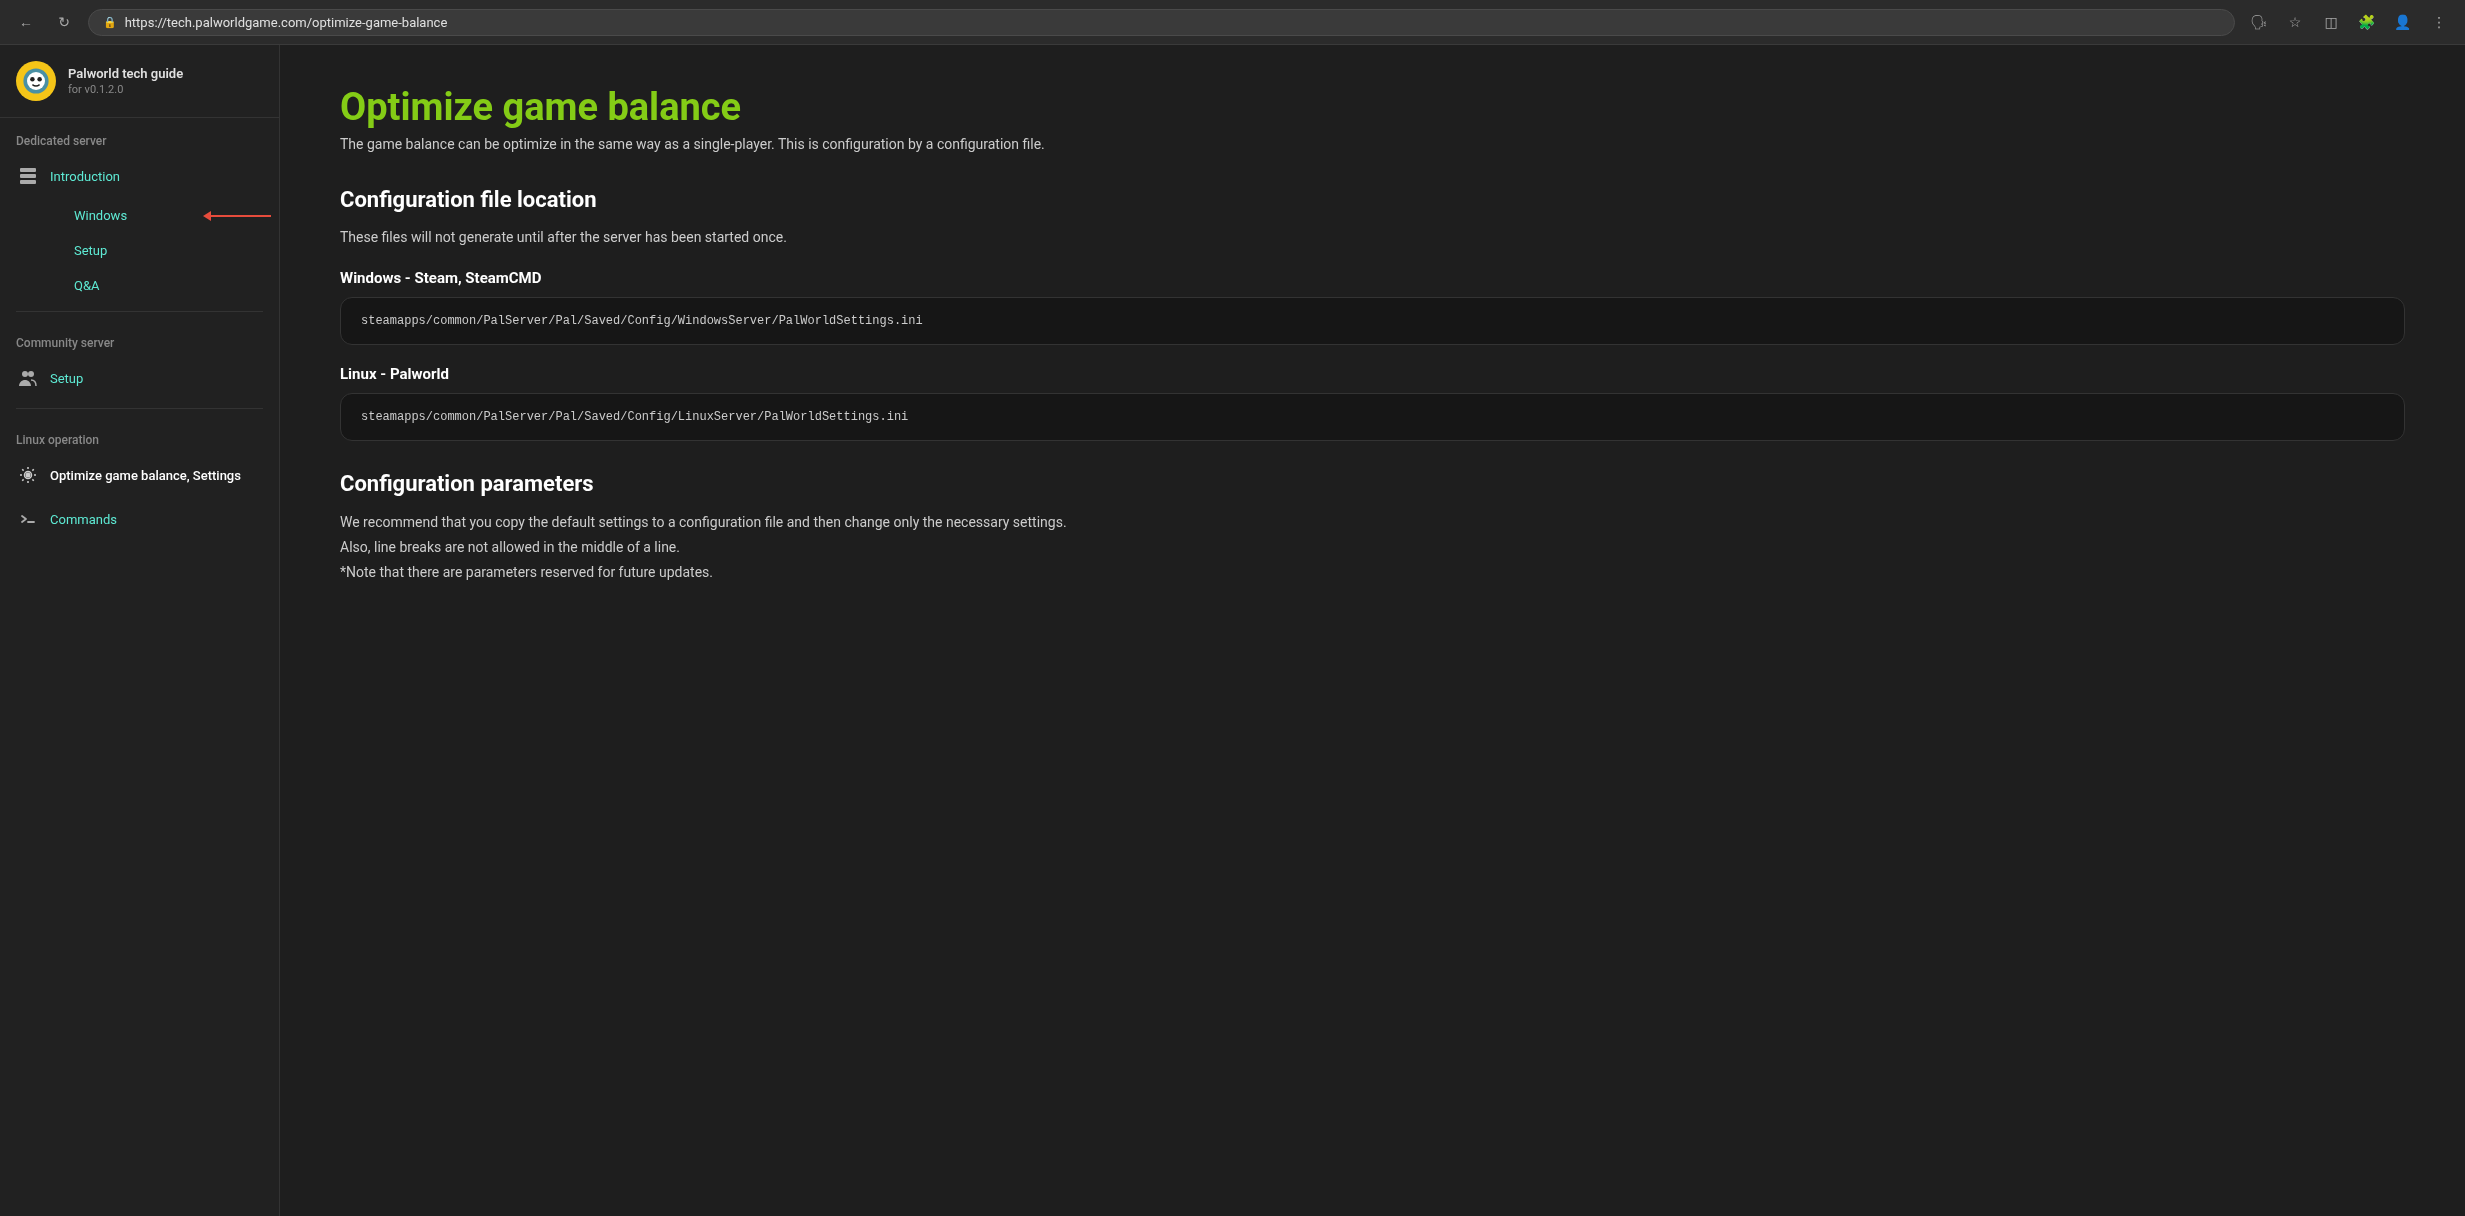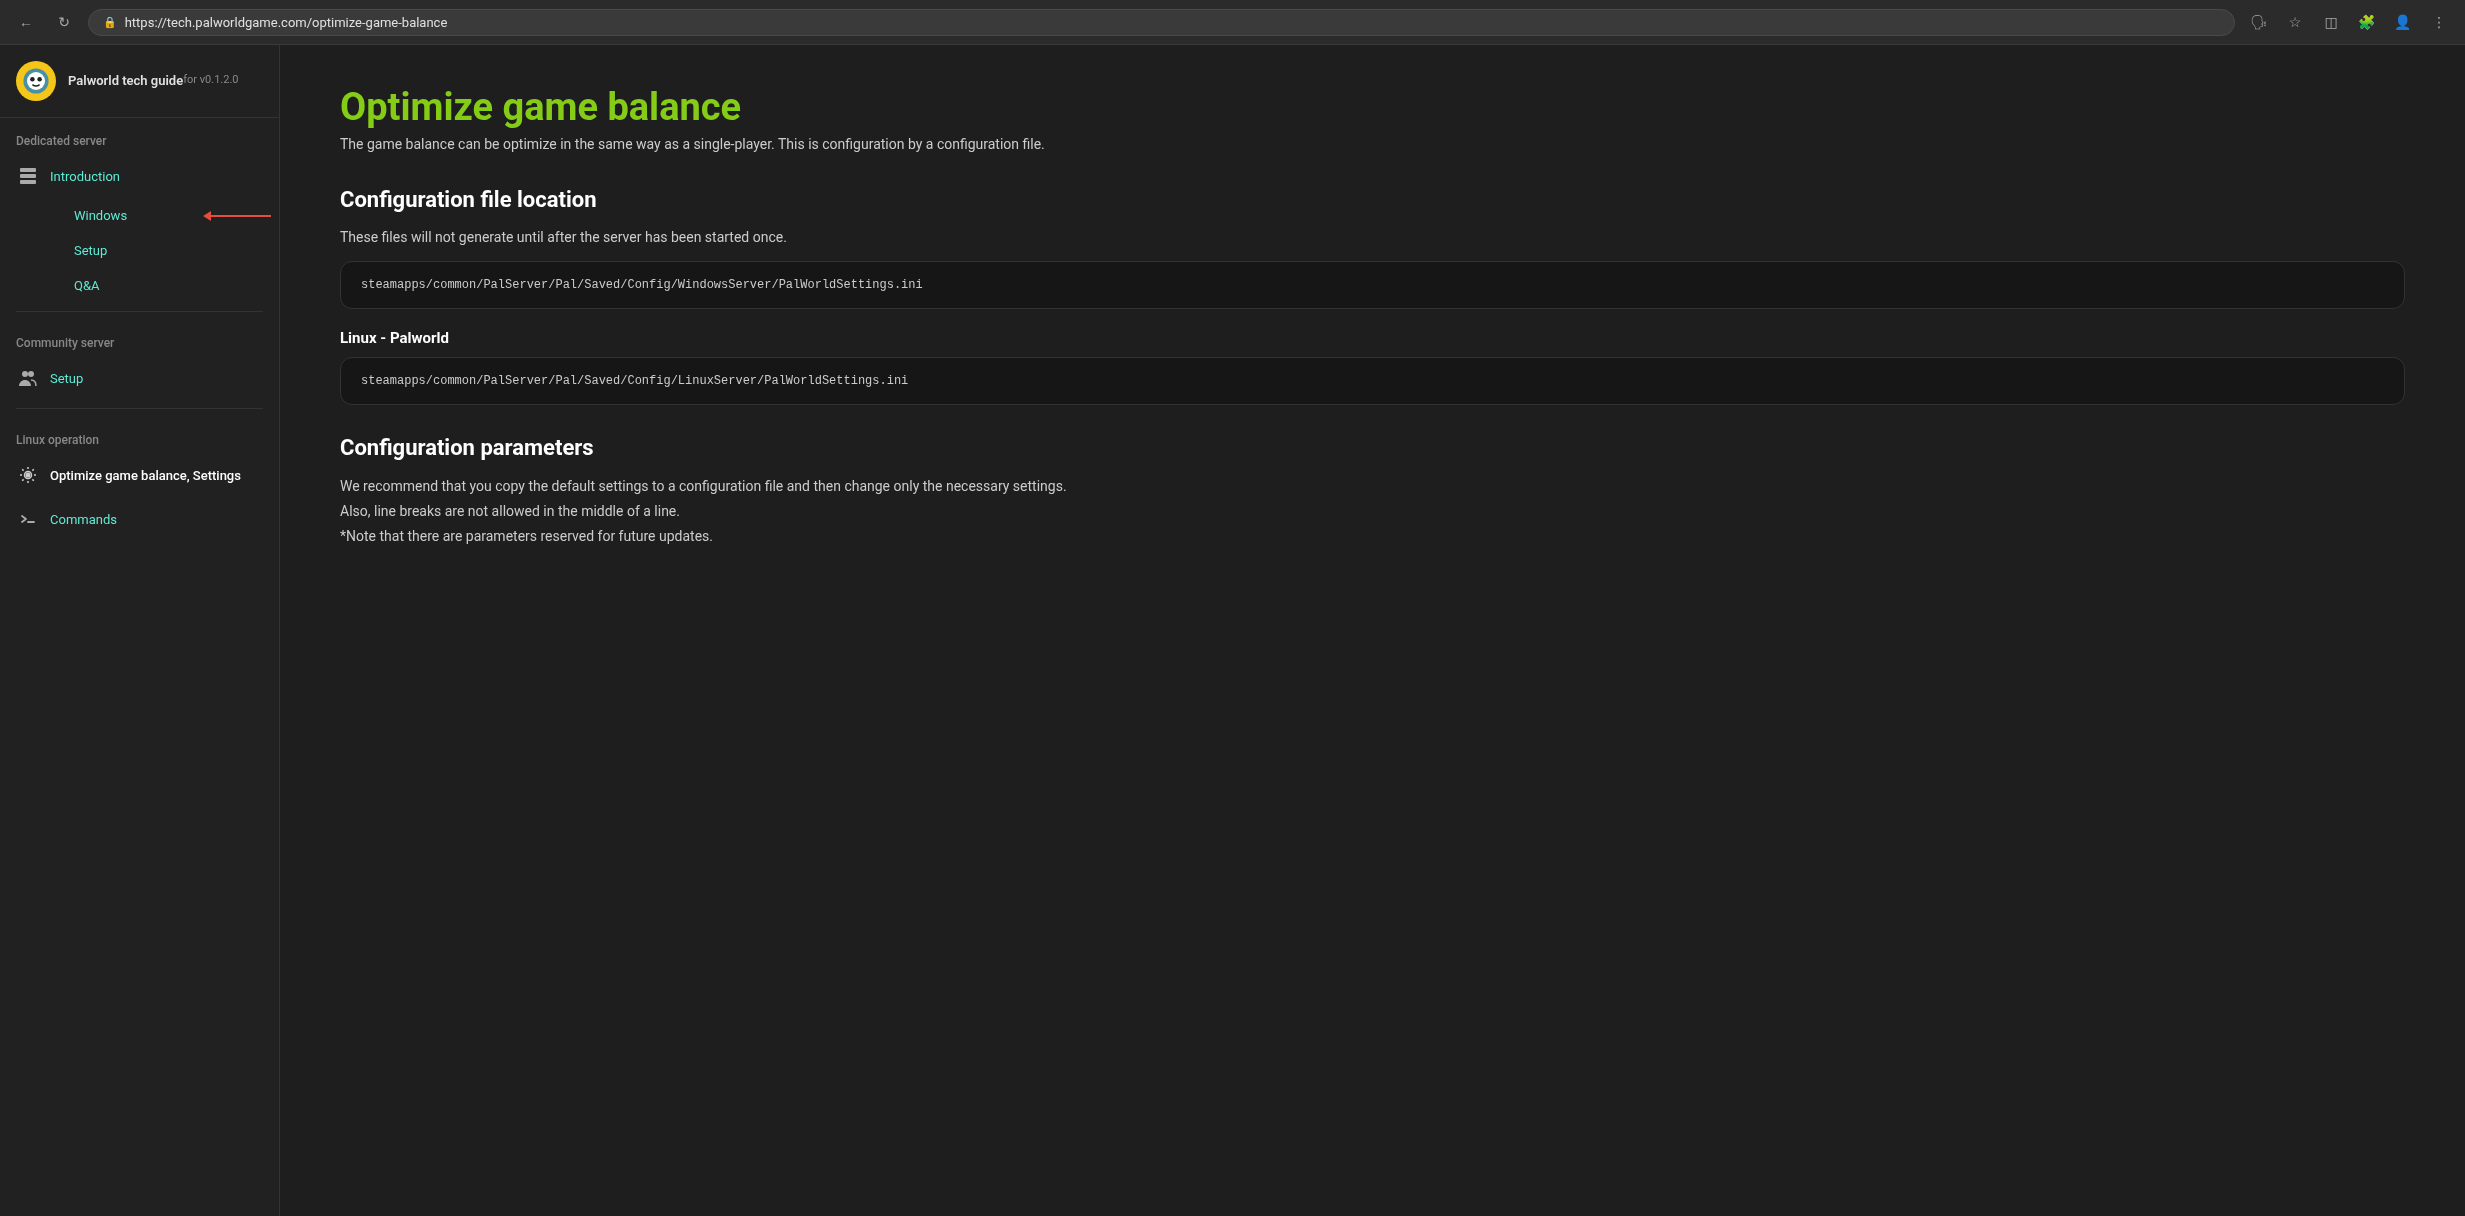--- a/index.html
+++ b/index.html
@@ -82,21 +82,21 @@
     }
     .sidebar-logo {
       width: 40px; height: 40px;
       border-radius: 50%;
       background: #f5c518;
       display: flex; align-items: center; justify-content: center;
       overflow: hidden;
       flex-shrink: 0;
     }
     .sidebar-logo svg { width: 36px; height: 36px; }
-    .sidebar-title-block { display: flex; flex-direction: row; }
+    .sidebar-title-block { display: flex; flex-direction: column; }
     .sidebar-title {
       font-size: 13px;
       font-weight: 600;
       color: #e0e0e0;
       line-height: 1.3;
     }
     .sidebar-version {
       font-size: 11px;
       color: #888;
     }
@@ -356,20 +356,21 @@
 
   <main class="main-content">
 
     <h1 class="page-title">Optimize game balance</h1>
     <p class="page-intro">The game balance can be optimize in the same way as a single-player. This is configuration by a configuration file.</p>
 
     <div class="section-gap">
       <h2 class="section-title">Configuration file location</h2>
       <p class="section-subtitle">These files will not generate until after the server has been started once.</p>
 
+      <p class="subsection-title">Windows - Steam, SteamCMD</p>
       <div class="code-block">steamapps/common/PalServer/Pal/Saved/Config/WindowsServer/PalWorldSettings.ini</div>
 
       <p class="subsection-title">Linux - Palworld</p>
       <div class="code-block">steamapps/common/PalServer/Pal/Saved/Config/LinuxServer/PalWorldSettings.ini</div>
     </div>
 
 
     <div class="section-gap">
       <h2 class="section-title">Configuration parameters</h2>
       <div class="config-params-text">

